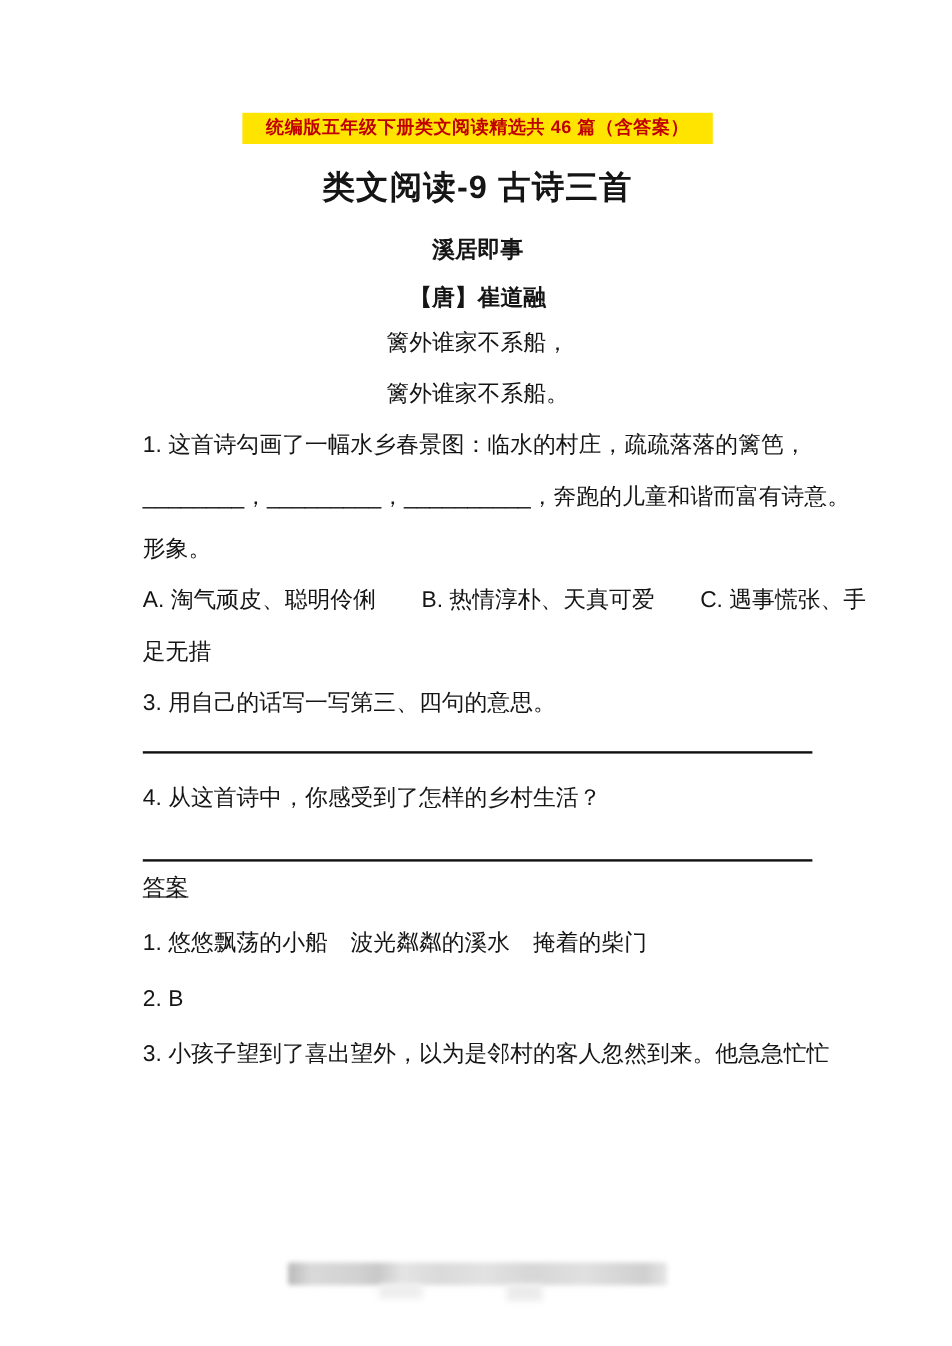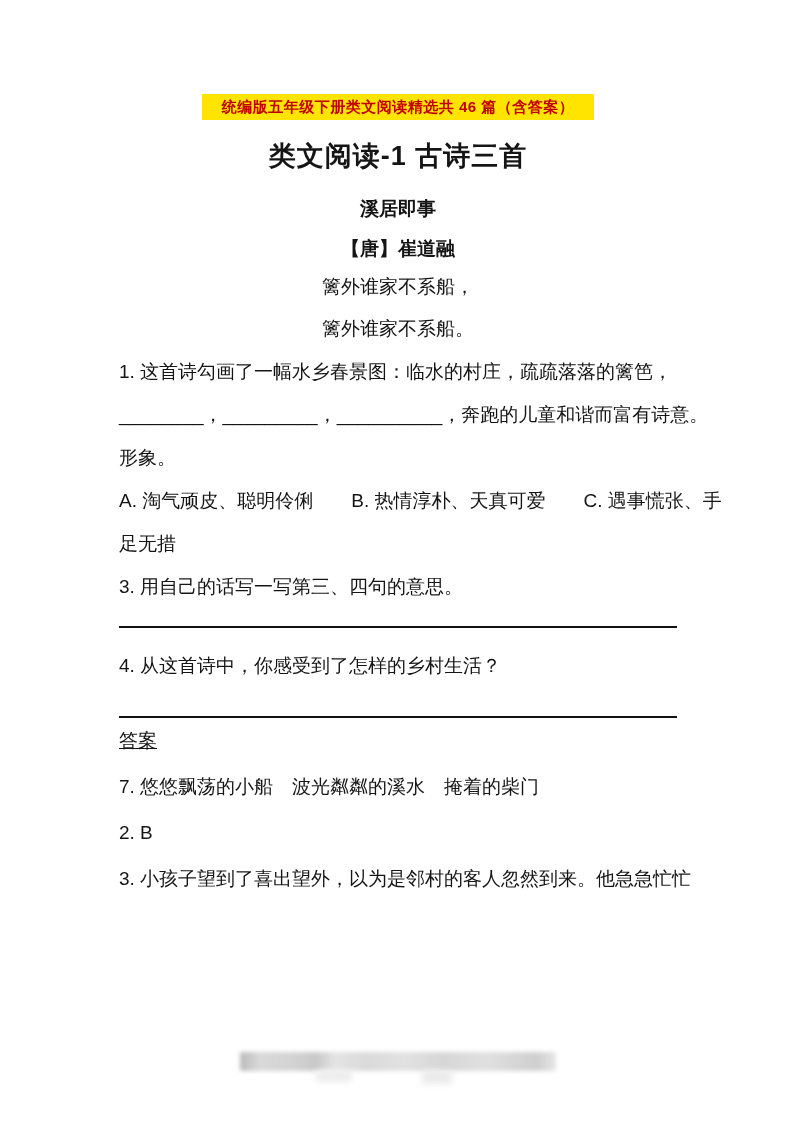--- a/index.html
+++ b/index.html
@@ -50,20 +50,21 @@
     font-size: 19px;
     line-height: 22px;
     margin-top: 24px;
   }
   .poem-author {
     text-align: center;
     font-weight: bold;
     font-size: 19px;
     line-height: 22px;
     margin-top: 18px;
+    font-family: Liberation Mono, monospace;
   }
   .poem-line {
     text-align: center;
     font-size: 19px;
     line-height: 42px;
   }
   .poem-block {
     margin-top: 6px;
     font-family: Liberation Serif, serif;
   }
@@ -130,21 +131,21 @@
 </head>
 <body>
 
 <div class="page">
   <div class="content">
 
     <div class="notice-row">
       <span class="notice">统编版五年级下册类文阅读精选共 46 篇（含答案）</span>
     </div>
 
-    <div class="doc-title">类文阅读-1 古诗三首</div>
+    <div class="doc-title">类文阅读-9 古诗三首</div>
 
     <div class="poem-title">溪居即事</div>
     <div class="poem-author">【唐】崔道融</div>
 
     <div class="poem-block">
       <div class="poem-line">篱外谁家不系船，</div>
       <div class="poem-line">篱外谁家不系船。</div>
     </div>
 
     <div class="questions">
@@ -160,21 +161,21 @@
 
       <hr class="divider divider-1">
 
       <div class="body-line q4-line">4. 从这首诗中，你感受到了怎样的乡村生活？</div>
 
       <hr class="divider divider-2">
     </div>
 
     <div>
       <div class="answers-heading">答案</div>
-      <div class="answer-line">7. 悠悠飘荡的小船　波光粼粼的溪水　掩着的柴门</div>
+      <div class="answer-line">1. 悠悠飘荡的小船　波光粼粼的溪水　掩着的柴门</div>
       <div class="answer-line">2. B</div>
       <div class="answer-line">3. 小孩子望到了喜出望外，以为是邻村的客人忽然到来。他急急忙忙</div>
     </div>
 
   </div>
 
   <div class="watermark"></div>
   <div class="watermark-tail-1"></div>
   <div class="watermark-tail-2"></div>
 </div>

